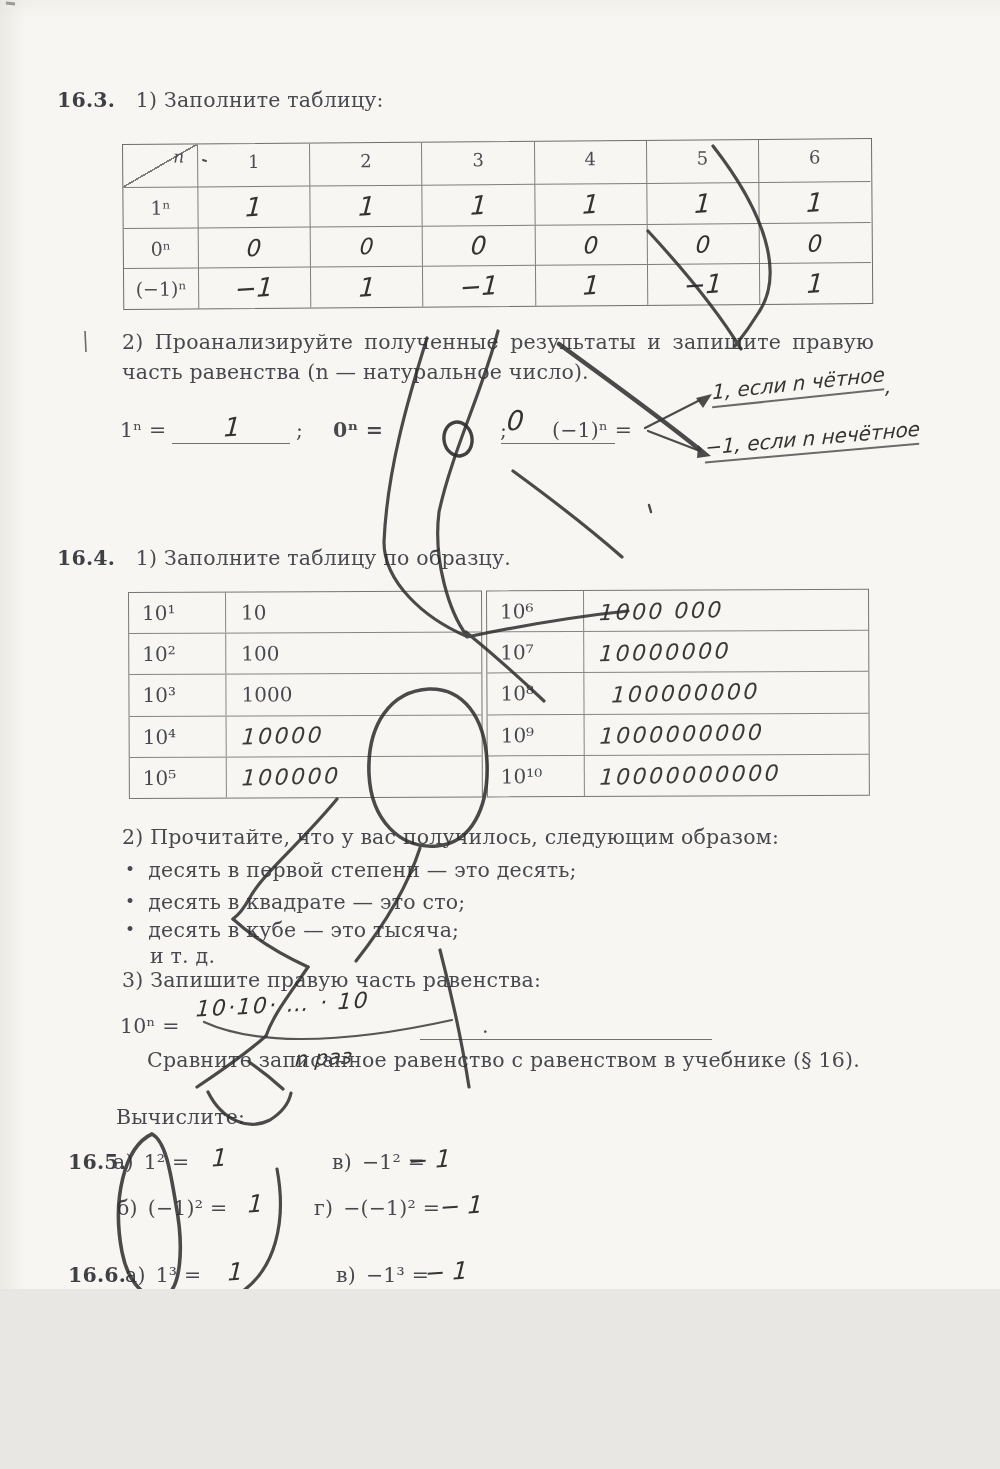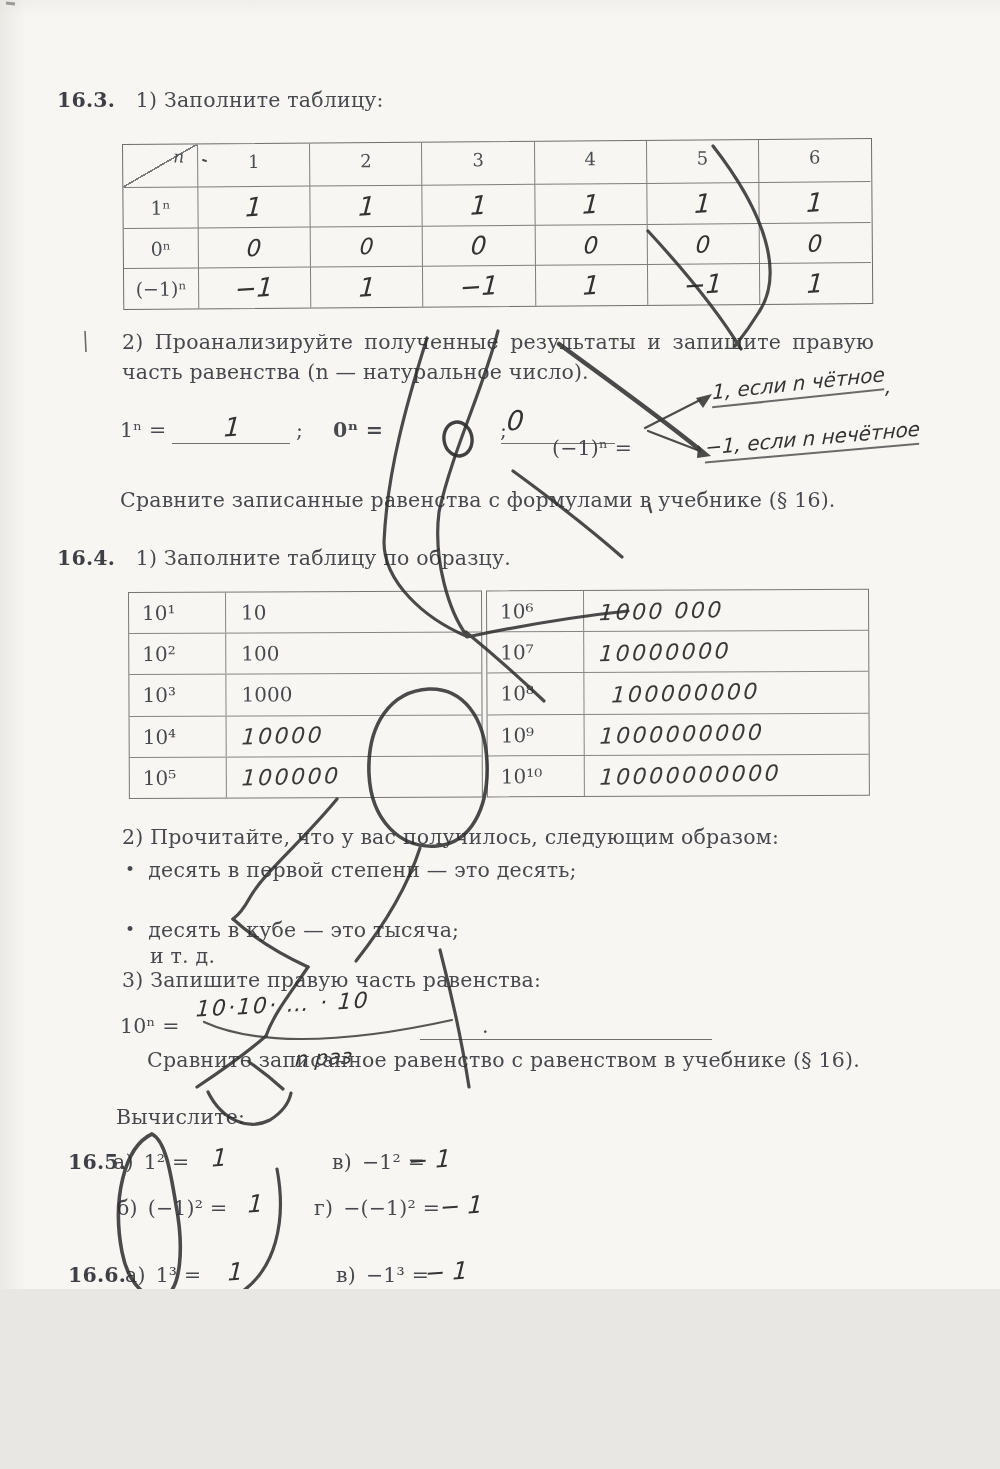--- a/index.html
+++ b/index.html
@@ -139,31 +139,30 @@
 
   
   <div class="ab txt" style="left:120px;top:418px;">1ⁿ =</div>
   <span class="ab uline" style="left:172px;top:417px;width:118px;"><span class="hw" style="left:52px;">1</span></span>
   <div class="ab txt" style="left:296px;top:418px;">;</div>
 
   <div class="ab txt" style="left:333px;top:418px;font-weight:bold;">0ⁿ =</div>
   <span class="ab uline" style="left:378px;top:417px;width:114px;"><span class="hw" style="left:6px;bottom:7px;font-size:27px;">0</span></span>
   <div class="ab txt" style="left:500px;top:418px;">;</div>
 
-  <div class="ab txt" style="left:552px;top:436px;text-align:center;">(−1)ⁿ =</div>
+  <div class="ab txt" style="left:552px;top:418px;text-align:center;">(−1)ⁿ =</div>
 
   
   <div class="ab" style="left:712px;top:371px;transform:rotate(-3deg);">
     <span class="hw branch">1, если n чётное</span><span class="hw" style="font-size:20px;vertical-align:-8px;">,</span>
   </div>
   <div class="ab" style="left:705px;top:426px;transform:rotate(-2deg);">
     <span class="hw branch">−1, если n нечётное</span>
   </div>
 
-  <div class="ab txt" style="left:120px;top:488px;">Сравните записанные равенства с формулами в учебнике (§ 16).</div>
 
   
   <div class="ab txt" style="left:57px;top:546px;">
     <span class="bold">16.4.</span>
     <span style="margin-left:14px;">1) Заполните таблицу по образцу.</span>
   </div>
 
   
   <div class="t2">
     <div class="t2h l">
@@ -228,20 +227,21 @@
           <div class="t2v">
             <span class="hw2">10000000000</span>
           </div>
         </div>
     </div>
   </div>
 
   
   <div class="ab txt" style="left:122px;top:825px;">2) Прочитайте, что у вас получилось, следующим образом:</div>
   <div class="ab txt" style="left:125px;top:858px;"><span class="blt">•</span><span style="margin-left:13px;">десять в первой степени — это десять;</span></div>
+  <div class="ab txt" style="left:125px;top:890px;"><span class="blt">•</span><span style="margin-left:13px;">десять в квадрате — это сто;</span></div>
   <div class="ab txt" style="left:125px;top:918px;"><span class="blt">•</span><span style="margin-left:13px;">десять в кубе — это тысяча;</span></div>
   <div class="ab txt" style="left:150px;top:944px;">и т. д.</div>
 
   
   <div class="ab txt" style="left:122px;top:968px;">3) Запишите правую часть равенства:</div>
   <div class="ab txt" style="left:120px;top:1014px;">10ⁿ =</div>
   <span class="ab uline" style="left:178px;top:1013px;width:292px;"></span>
   <div class="ab hw" style="left:196px;top:992px;font-size:22px;letter-spacing:2px;">10·10· … · 10</div>
   <div class="ab hw" style="left:295px;top:1046px;font-size:21px;">n раз</div>
   <div class="ab txt" style="left:482px;top:1014px;">.</div>

